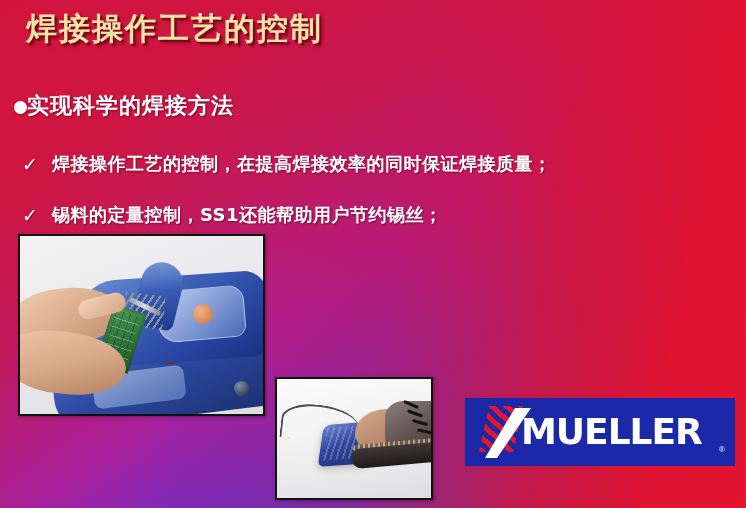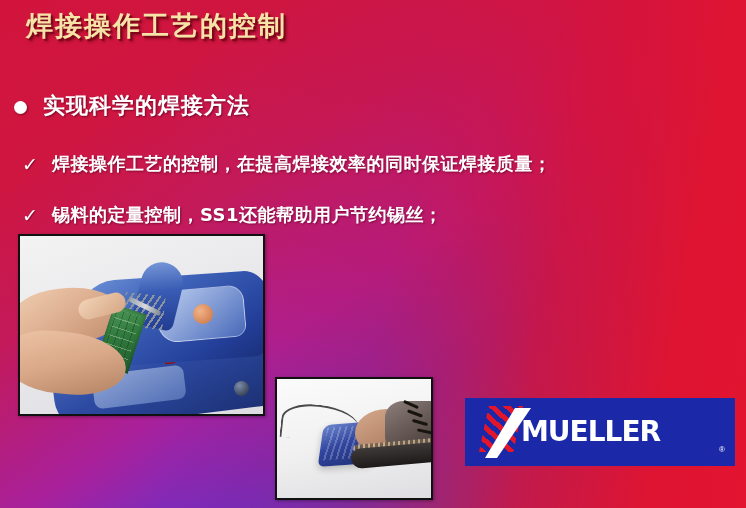--- a/index.html
+++ b/index.html
@@ -38,36 +38,36 @@
         rgba(226,20,48,1) 100%);
     pointer-events: none;
   }
   .slide > * { position: relative; z-index: 2; }
 
   
   .title {
     position: absolute;
     left: 26px;
     top: 8px;
-    font-size: 27px;
+    font-size: 31px;
     font-weight: 700;
     color: #f6e3a8;
     letter-spacing: 2px;
     text-shadow: 2px 2px 0 rgba(120,6,22,0.85), 3px 3px 3px rgba(90,0,14,0.6);
     white-space: nowrap;
   }
 
   
   .bullet-main {
     position: absolute;
     left: 14px;
     top: 91px;
     display: flex;
     align-items: center;
-    gap: 16px;
+    gap: 0;
     white-space: nowrap;
   }
   .bullet-dot {
     width: 13px;
     height: 13px;
     border-radius: 50%;
     background: #ffffff;
     box-shadow: 1px 1px 2px rgba(60,0,20,0.55);
     flex: 0 0 auto;
     margin-top: 2px;
@@ -345,21 +345,21 @@
   }
   .logo-slash {
     position: absolute;
     left: 6px; top: 2px;
     width: 46px; height: 50px;
   }
   .logo-word {
     position: absolute;
     left: 56px;
     top: 10px;
-    font-size: 28px;
+    font-size: 36px;
     font-weight: 700;
     color: #ffffff;
     letter-spacing: -1px;
     font-family: "DejaVu Sans", "Liberation Sans", sans-serif;
     line-height: 48px;
   }
   .logo-reg {
     position: absolute;
     right: 10px;
     bottom: 12px;

